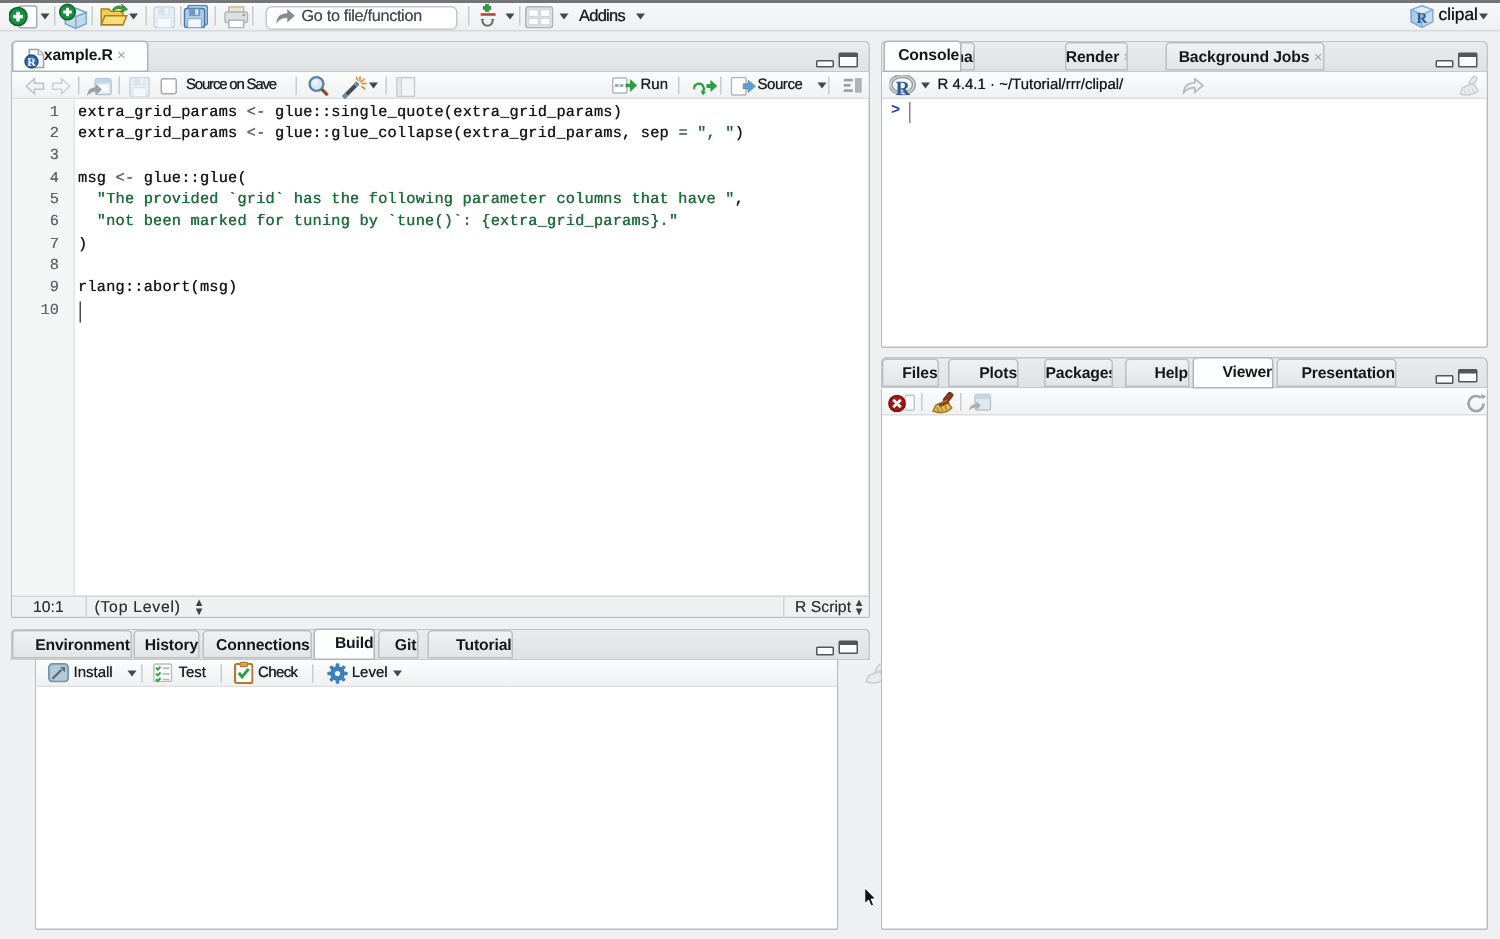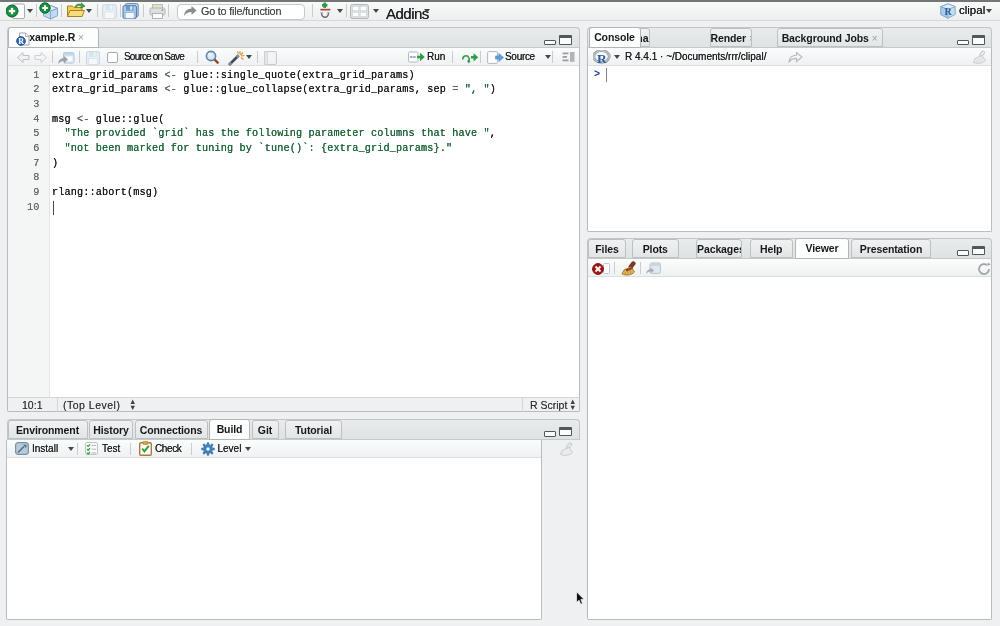--- a/index.html
+++ b/index.html
@@ -4,21 +4,21 @@
 <style>
 *{margin:0;padding:0;box-sizing:border-box}
 html,body{width:1000px;height:626px;overflow:hidden;background:#eef0f2}
 body{font-family:"Liberation Sans",sans-serif;background:#eef0f2;position:relative;-webkit-font-smoothing:antialiased}
 .abs{position:absolute}
 #topstrip{left:0;top:0;width:1000px;height:2px;background:#737576}
 #toolbar{left:0;top:2px;width:1000px;height:19px;background:linear-gradient(#f8f9f9,#edeff0);border-bottom:1px solid #d6d8d9}
 .tsep{position:absolute;top:4px;width:1px;height:13px;background:#c9cccd}
 .dar{position:absolute;width:0;height:0;border-left:3.5px solid transparent;border-right:3.5px solid transparent;border-top:4px solid #434849}
 .tabstrip{position:absolute;background:linear-gradient(#e9eced,#dfe2e3);border:1px solid #c2c5c6;border-radius:4px 4px 0 0;border-bottom:1px solid #c6c9ca}
-.tab{position:absolute;top:1px;height:19px;line-height:19px;text-align:center;font-size:10.5px;font-weight:bold;color:#151719;letter-spacing:-0.1px;background:linear-gradient(#f0f2f2,#e2e5e6);border:1px solid #bdc0c1;border-radius:3px 3px 0 0;white-space:nowrap;overflow:hidden}
+.tab{position:absolute;top:1px;height:19px;line-height:19px;text-align:right;font-size:10.5px;font-weight:bold;color:#151719;letter-spacing:-0.1px;background:linear-gradient(#f0f2f2,#e2e5e6);border:1px solid #bdc0c1;border-radius:3px 3px 0 0;white-space:nowrap;overflow:hidden}
 .tab.active{background:#fcfdfd;border-color:#b2b5b6;height:21px;z-index:3}
 .tab .x{font-weight:normal;color:#9aa0a3;font-size:10px}
 .panebody{position:absolute;background:#ffffff;border:1px solid #b9bcbe;border-top:none;border-radius:0 0 2px 2px}
 .ptoolbar{position:absolute;left:0;top:0;right:0;height:18px;background:linear-gradient(#fbfcfc,#eff1f2);border-bottom:1px solid #dcdedf}
 .mmin{position:absolute;width:12px;height:5.5px;border:1.5px solid #50565a;background:#fafbfb;border-radius:1px}
 .mmax{position:absolute;width:12.5px;height:9.5px;border:1.5px solid #50565a;border-top:3px solid #50565a;background:#fafbfb;border-radius:1px}
 .mono{font-family:"Liberation Mono",monospace;font-size:10.2px;line-height:14.67px;white-space:pre;letter-spacing:0.14px}
 .gr{color:#157538}
 .sl{color:#5a6b7c}
 .ui11{font-size:10px;color:#1b1d1f;text-shadow:0 0 0.45px rgba(10,12,14,0.8);white-space:nowrap}
@@ -103,21 +103,21 @@
   <div class="tsep" style="left:346px"></div>
 
   <svg class="abs" style="left:350px;top:3.5px" width="19" height="15" viewBox="0 0 19 15">
     <rect x="0.5" y="0.5" width="18" height="14" rx="2" fill="#dce0e1" stroke="#b2b6b8"></rect>
     <rect x="2.5" y="2.5" width="6.3" height="4.3" fill="#fdfefe" stroke="#c8cccd" stroke-width="0.5"></rect>
     <rect x="10.2" y="2.5" width="6.3" height="4.3" fill="#fdfefe" stroke="#c8cccd" stroke-width="0.5"></rect>
     <rect x="2.5" y="8.2" width="6.3" height="4.3" fill="#fdfefe" stroke="#c8cccd" stroke-width="0.5"></rect>
     <rect x="10.2" y="8.2" width="6.3" height="4.3" fill="#fdfefe" stroke="#c8cccd" stroke-width="0.5"></rect>
   </svg>
   <div class="dar" style="left:373px;top:9px"></div>
-  <div class="abs ui11" style="left:386px;top:4.5px;font-size:15px;letter-spacing:-0.5px">Addins</div>
+  <div class="abs ui11" style="left:386px;top:4.5px;font-size:11px;letter-spacing:-0.5px">Addins</div>
   <div class="dar" style="left:424px;top:9px"></div>
 
   <svg class="abs" style="left:940px;top:3px" width="16" height="16" viewBox="0 0 16 16">
     <path d="M8,0.8 L15.2,3.6 L15.2,11.5 L8,15.2 L0.8,11.5 L0.8,3.6 Z" fill="#c3dcf0" stroke="#85aed3"></path>
     <path d="M8,0.8 L15.2,3.6 L8,6.6 L0.8,3.6 Z" fill="#ddecf8" stroke="#85aed3"></path>
     <path d="M0.8,3.6 L8,6.6 L8,15.2 L0.8,11.5 Z" fill="#abcbe6" stroke="#85aed3"></path>
     <text x="8" y="12.2" text-anchor="middle" font-family="Liberation Serif,serif" font-size="10" font-weight="bold" fill="#2a5e97">R</text>
   </svg>
   <div class="abs ui11" style="left:959px;top:4px;font-size:11.5px;color:#121416">clipal</div>
   <div class="dar" style="left:986px;top:9px"></div>
@@ -251,21 +251,21 @@
 <div class="mmin" style="left:956.5px;top:39.5px"></div>
 <div class="mmax" style="left:972px;top:35px"></div>
 <div class="panebody" id="conbody" style="left:587px;top:48px;width:405px;height:184px">
   <div class="ptoolbar" id="contb">
     <svg class="abs" style="left:5px;top:2px" width="18" height="14" viewBox="0 0 18 14">
       <ellipse cx="8.5" cy="6.5" rx="7.8" ry="5.8" fill="none" stroke="#9aa0a4" stroke-width="2.8"></ellipse>
       <ellipse cx="8.5" cy="6.5" rx="7.8" ry="5.8" fill="none" stroke="#cdd2d5" stroke-width="1"></ellipse>
       <text x="4" y="13" font-family="Liberation Serif,serif" font-size="13.5" font-weight="bold" fill="#2b5d9d">R</text>
     </svg>
     <div class="dar" style="left:26px;top:7px"></div>
-    <div class="abs ui11" style="left:37px;top:3px;color:#17191b">R 4.4.1 · ~/Documents/rrr/clipal/</div>
+    <div class="abs ui11" style="left:37px;top:3px;color:#17191b">R 4.4.1 · ~/Tutorial/rrr/clipal/</div>
     <svg class="abs" style="left:200px;top:4px" width="15" height="11" viewBox="0 0 15 11">
       <path d="M1,10 C1.5,5.5 4,3.2 8.5,3.2 L8.5,0.5 L14,5 L8.5,9.5 L8.5,6.4 C5,6.4 2.8,7.5 1,10 Z" fill="none" stroke="#b4b9bc" stroke-width="1.1"></path>
     </svg>
     <svg class="abs" style="left:384px;top:2px" width="16" height="15" viewBox="0 0 16 15">
       <g stroke="#c8ccce" fill="#e9ecee">
           <rect x="8.5" y="0.8" width="3" height="6" rx="1" transform="rotate(35 10 4)"></rect>
           <path d="M3,8.5 L10,5.5 L13.5,10.5 C10,13.5 6,14 1.5,12.5 Z"></path>
         </g>
       <g stroke="#d6dadc" stroke-width="0.8">
           <line x1="4" y1="9.5" x2="5.5" y2="13"></line>
@@ -280,21 +280,21 @@
 
 <div class="tabstrip" style="left:7px;top:418.5px;width:573px;height:21px"></div>
 <div class="tab" style="left:7.5px;top:419.5px;width:80px">Environment</div>
 <div class="tab" style="left:89px;top:419.5px;width:44px">History</div>
 <div class="tab" style="left:134.5px;top:419.5px;width:73px">Connections</div>
 <div class="tab active" style="left:209px;top:418.5px;width:41px">Build</div>
 <div class="tab" style="left:251.5px;top:419.5px;width:27px">Git</div>
 <div class="tab" style="left:285px;top:419.5px;width:57px">Tutorial</div>
 <div class="mmin" style="left:543.5px;top:431px"></div>
 <div class="mmax" style="left:559px;top:426.5px"></div>
-<div class="panebody" id="buildbody" style="left:6px;top:439.5px;width:536px;height:180px">
+<div class="panebody" id="buildbody" style="left:23px;top:439.5px;width:536px;height:180px">
   <div class="ptoolbar" id="buildtb">
     <svg class="abs" style="left:8px;top:2.5px" width="14" height="13" viewBox="0 0 14 13">
       <rect x="0.5" y="0.5" width="13" height="12" rx="2.5" fill="#9db4c6" stroke="#7492a9"></rect>
       <rect x="1.5" y="1.5" width="11" height="10" rx="2" fill="#b6c9d8"></rect>
       <path d="M3,10.5 L9,4.5" stroke="#5a6d7d" stroke-width="1.6"></path>
       <path d="M8,2.5 L11.5,2.8 L11.2,6.3 Z" fill="#5a6d7d"></path>
     </svg>
     <div class="abs ui11" style="left:25px;top:3px">Install</div>
     <div class="dar" style="left:61px;top:7px"></div>
     <div class="tsep" style="left:70px;top:3px;height:12px"></div>

